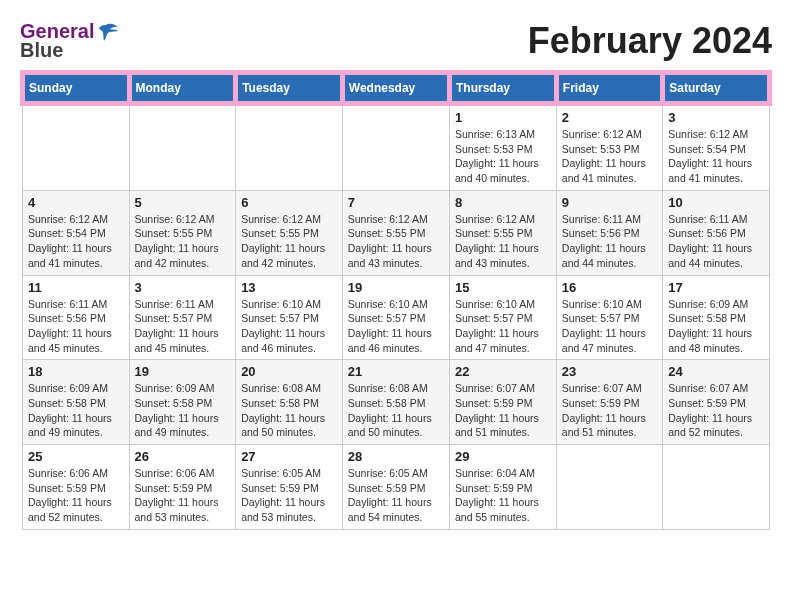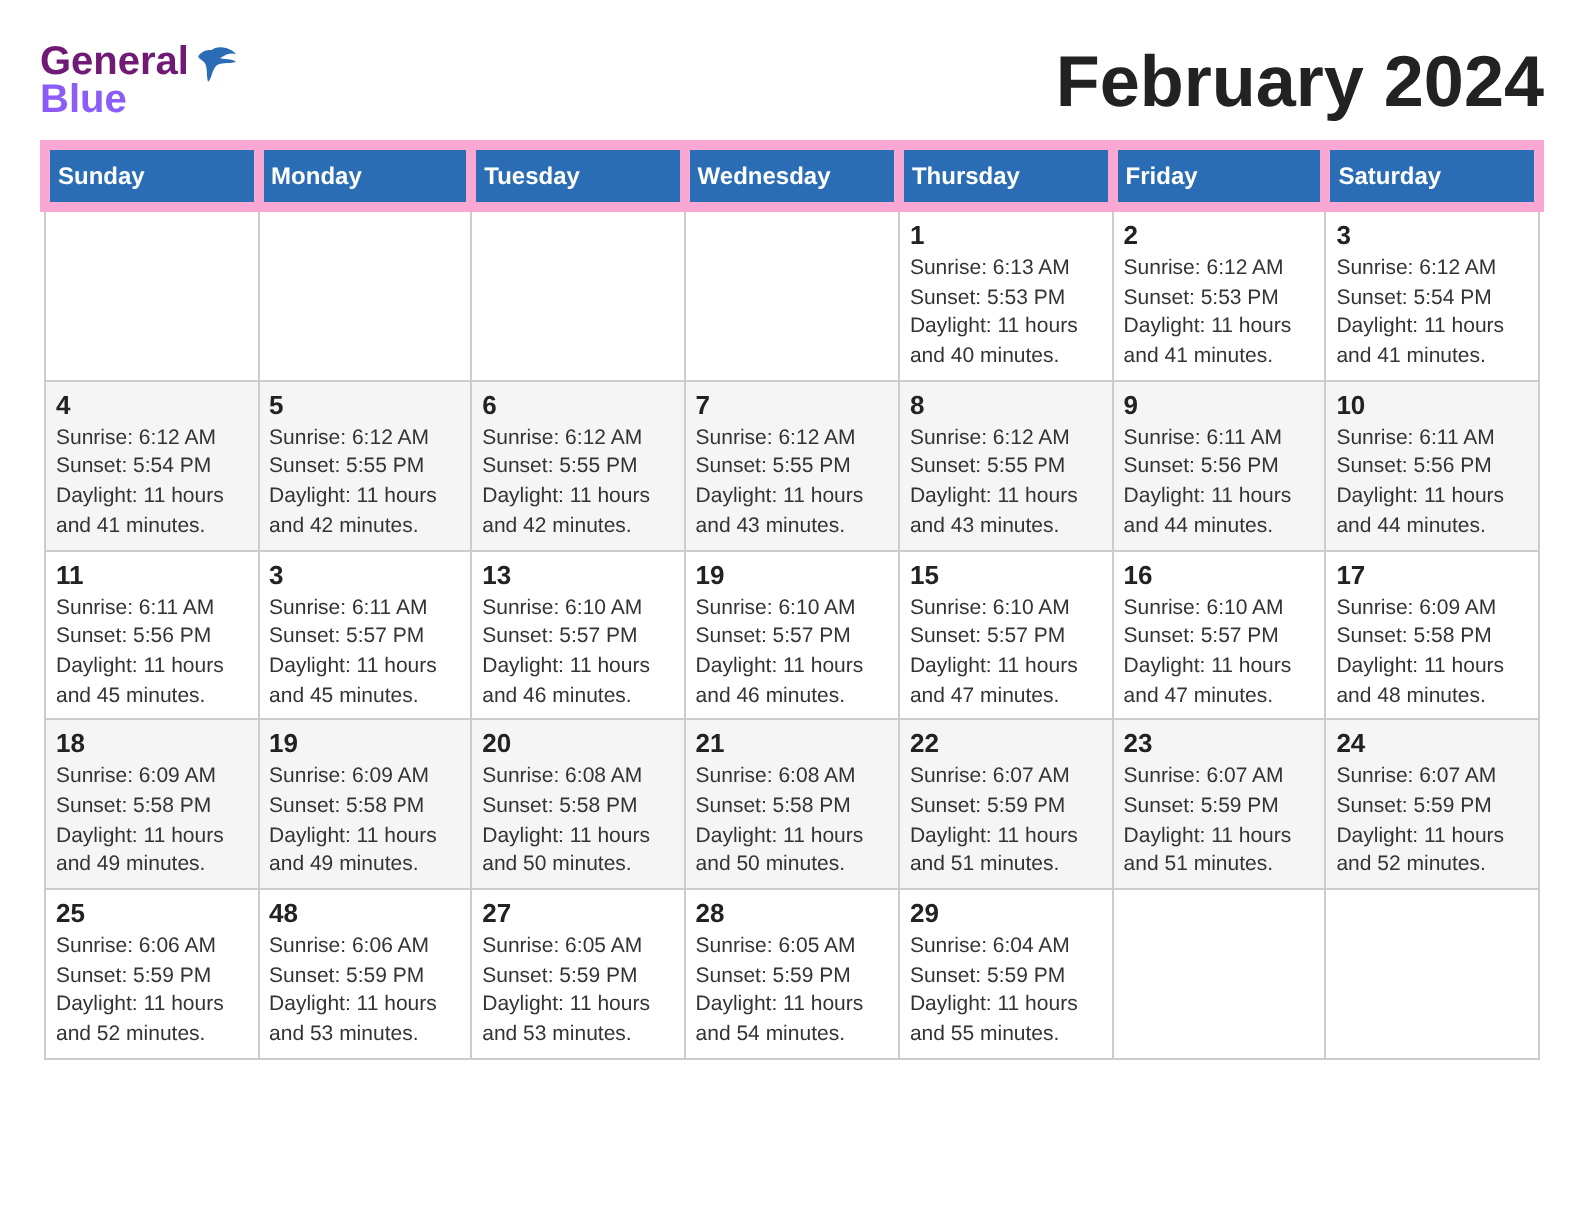--- a/index.html
+++ b/index.html
@@ -80,21 +80,21 @@
 <body>
 
 <div class="header-section">
   <div class="logo">
     <div style="display:flex;align-items:center;gap:2px;">
       <span style="font-size:20px;font-weight:bold;color:#701a75;">General</span>
       <svg width="22" height="18" viewBox="0 0 22 18" style="margin-left:2px;">
         <path d="M8 2 C10 0 16 0 20 4 C16 3 14 5 12 6 C14 7 18 6 20 8 C16 9 12 8 10 10 C8 12 8 16 6 18 C5 14 6 10 4 8 C2 6 0 6 2 4 C4 2 6 2 8 2 Z" fill="#2a6db5"></path>
       </svg>
     </div>
-    <span style="font-size:20px;font-weight:bold;color:#8b5cf6;margin-top:-4px;">Blue</span>
+    <span style="font-size:20px;font-weight:bold;color:#404040;margin-top:-4px;">Blue</span>
   </div>
   <div class="title-block">
     <div class="month-year">February 2024</div>
   </div>
 </div>
 
 <table class="calendar">
   <thead>
     <tr>
     <th>Sunday</th>
@@ -289,21 +289,21 @@
       </tr>
       <tr>
         <td>
           <span class="day-number">25</span>
           <div class="day-info" style="white-space: pre-line;">Sunrise: 6:06 AM
 Sunset: 5:59 PM
 Daylight: 11 hours
 and 52 minutes.</div>
         </td>
         <td>
-          <span class="day-number">48</span>
+          <span class="day-number">26</span>
           <div class="day-info" style="white-space: pre-line;">Sunrise: 6:06 AM
 Sunset: 5:59 PM
 Daylight: 11 hours
 and 53 minutes.</div>
         </td>
         <td>
           <span class="day-number">27</span>
           <div class="day-info" style="white-space: pre-line;">Sunrise: 6:05 AM
 Sunset: 5:59 PM
 Daylight: 11 hours

